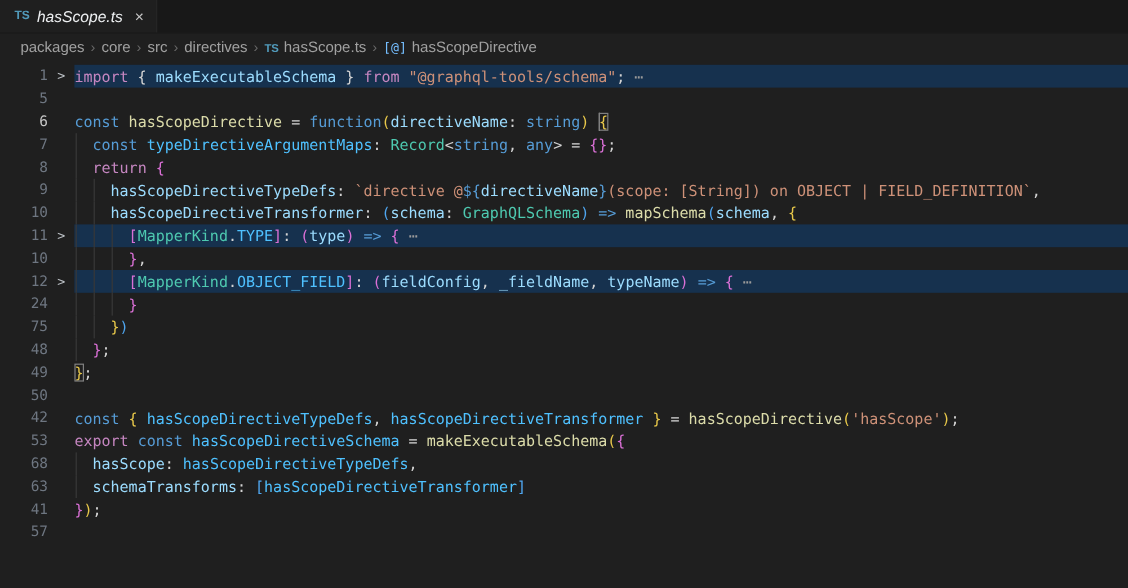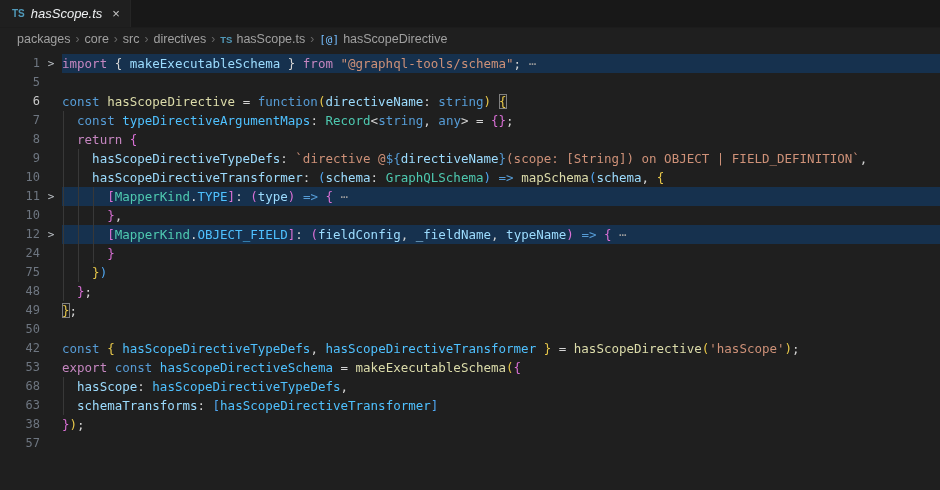--- a/index.html
+++ b/index.html
@@ -176,21 +176,21 @@
       <div class="gut">68</div>
       <div class="chev"></div>
       <div class="code"><div class="guide" style="left: 0.5px;"></div><span style="color: rgb(212, 212, 212);">  </span><span style="color: rgb(156, 220, 254);">hasScope</span><span style="color: rgb(212, 212, 212);">: </span><span style="color: rgb(79, 193, 255);">hasScopeDirectiveTypeDefs</span><span style="color: rgb(212, 212, 212);">,</span></div>
     </div>
     <div class="row">
       <div class="gut">63</div>
       <div class="chev"></div>
       <div class="code"><div class="guide" style="left: 0.5px;"></div><span style="color: rgb(212, 212, 212);">  </span><span style="color: rgb(156, 220, 254);">schemaTransforms</span><span style="color: rgb(212, 212, 212);">: </span><span style="color: rgb(79, 166, 240);">[</span><span style="color: rgb(79, 193, 255);">hasScopeDirectiveTransformer</span><span style="color: rgb(79, 166, 240);">]</span></div>
     </div>
     <div class="row">
-      <div class="gut">38</div>
+      <div class="gut">41</div>
       <div class="chev"></div>
       <div class="code"><span style="color: rgb(218, 112, 214);">}</span><span style="color: rgb(232, 200, 74);">)</span><span style="color: rgb(212, 212, 212);">;</span></div>
     </div>
     <div class="row">
       <div class="gut">57</div>
       <div class="chev"></div>
       <div class="code"></div>
     </div>
   </div>
 

